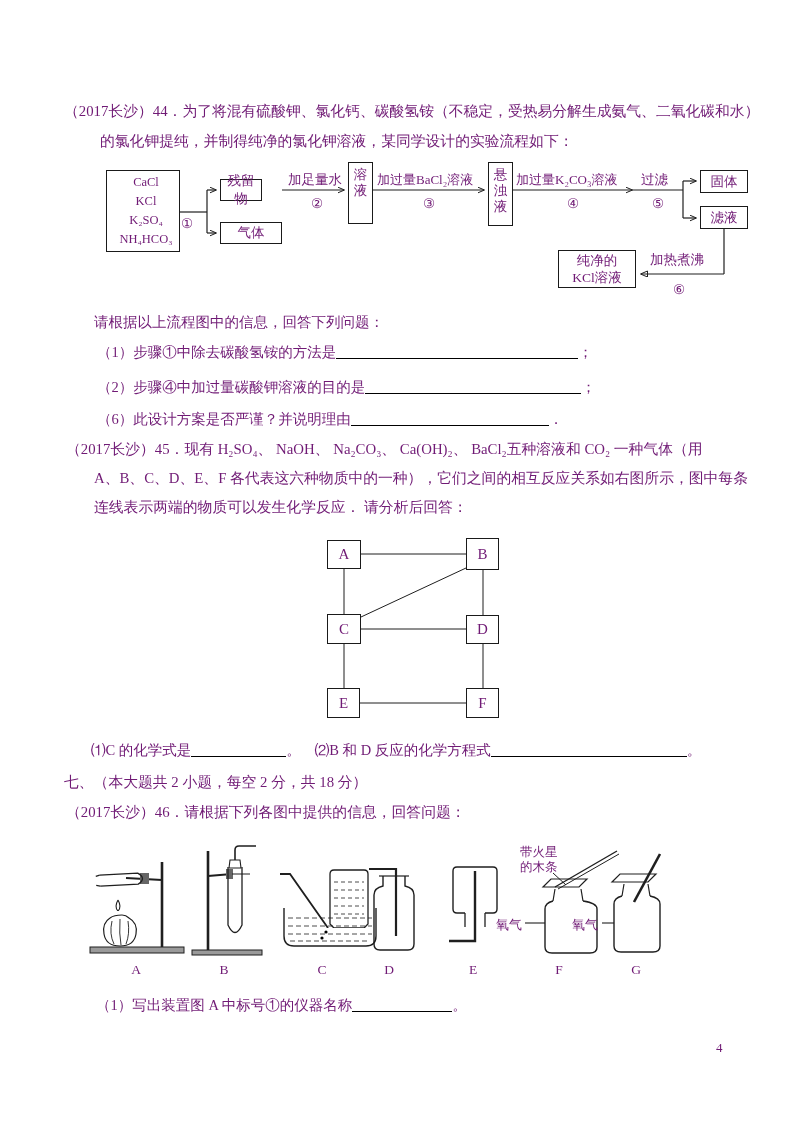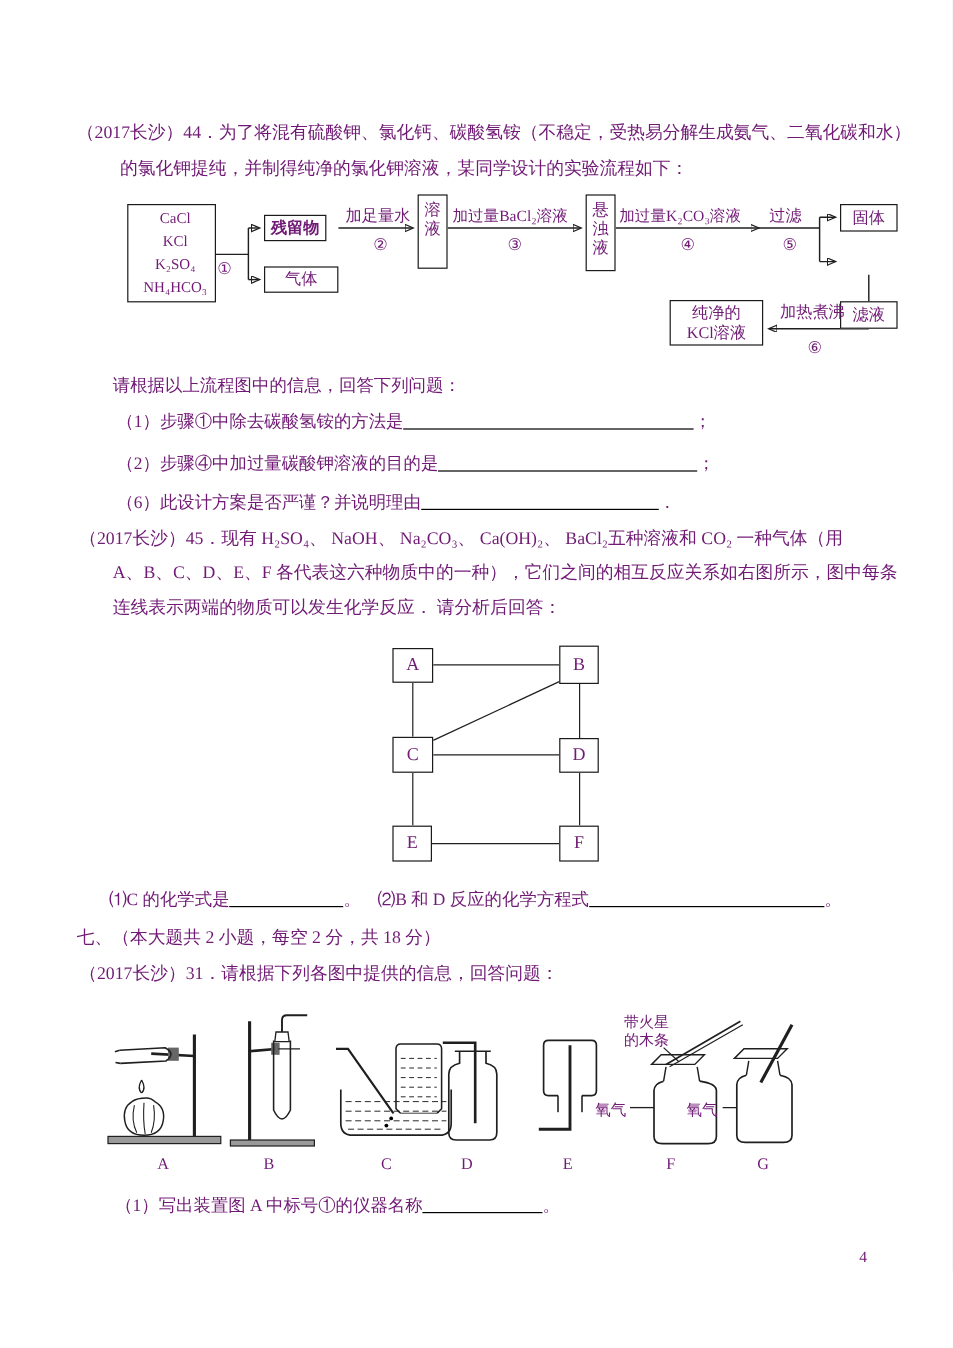--- a/index.html
+++ b/index.html
@@ -68,34 +68,34 @@
   <div class="t" style="left:64px;top:101px;">（2017长沙）44．为了将混有硫酸钾、氯化钙、碳酸氢铵（不稳定，受热易分解生成氨气、二氧化碳和水）</div>
   <div class="t" style="left:100px;top:131px;">的氯化钾提纯，并制得纯净的氯化钾溶液，某同学设计的实验流程如下：</div>
 
   <div class="fbox mixture" style="left:106px;top:170px;width:74px;height:82px;">
     <div>CaCl</div>
     <div>KCl</div>
     <div>K₂SO₄</div>
     <div>NH₄HCO₃</div>
   </div>
   <div class="flabel" style="left:181px;top:216px;">①</div>
-  <div class="fbox" style="left:220px;top:179px;width:52px;height:22px;font-weight:bold;">残留物</div>
+  <div class="fbox" style="left:220px;top:179px;width:42px;height:22px;">残留物</div>
   <div class="fbox" style="left:220px;top:222px;width:62px;height:22px;">气体</div>
   <div class="flabel" style="left:288px;top:172px;">加足量水</div>
   <div class="flabel" style="left:311px;top:196px;">②</div>
   <div class="fbox wrapbox" style="left:348px;top:162px;width:25px;height:62px;">溶液</div>
   <div class="flabel" style="left:377px;top:172px;font-size:13px;">加过量BaCl₂溶液</div>
   <div class="flabel" style="left:423px;top:196px;">③</div>
   <div class="fbox wrapbox" style="left:488px;top:162px;width:25px;height:64px;">悬浊液</div>
   <div class="flabel" style="left:516px;top:172px;font-size:13px;">加过量K₂CO₃溶液</div>
   <div class="flabel" style="left:567px;top:196px;">④</div>
   <div class="flabel" style="left:641px;top:172px;">过滤</div>
   <div class="flabel" style="left:652px;top:196px;">⑤</div>
   <div class="fbox" style="left:700px;top:170px;width:48px;height:23px;">固体</div>
-  <div class="fbox" style="left:700px;top:206px;width:48px;height:23px;margin-top:45px;">滤液</div>
+  <div class="fbox" style="left:700px;top:206px;width:48px;height:23px;">滤液</div>
   <div class="flabel" style="left:650px;top:252px;">加热煮沸</div>
   <div class="flabel" style="left:673px;top:282px;">⑥</div>
   <div class="fbox pure" style="left:558px;top:250px;width:78px;height:38px;">
     <div>纯净的</div>
     <div>KCl溶液</div>
   </div>
 
   <div class="qline" style="left:94px;top:312px;">请根据以上流程图中的信息，回答下列问题：</div>
   <div class="qline" style="left:97px;top:342px;"><span>（1）步骤①中除去碳酸氢铵的方法是</span><span class="blank" style="width:242px;"></span><span>；</span></div>
   <div class="qline" style="left:97px;top:377px;"><span>（2）步骤④中加过量碳酸钾溶液的目的是</span><span class="blank" style="width:216px;"></span><span>；</span></div>
@@ -109,21 +109,21 @@
   <div class="gbox" style="left:466px;top:538px;width:33px;height:32px;">B</div>
   <div class="gbox" style="left:327px;top:614px;width:34px;height:30px;">C</div>
   <div class="gbox" style="left:466px;top:615px;width:33px;height:29px;">D</div>
   <div class="gbox" style="left:327px;top:688px;width:33px;height:30px;">E</div>
   <div class="gbox" style="left:466px;top:688px;width:33px;height:30px;">F</div>
 
   <div class="qline" style="left:91px;top:740px;"><span>⑴C 的化学式是</span><span class="blank" style="width:95px;"></span><span>。</span><span style="display:inline-block;width:14px;"></span><span>⑵B 和 D 反应的化学方程式</span><span class="blank" style="width:196px;"></span><span>。</span></div>
 
   <div class="t" style="left:64px;top:772px;">七、（本大题共 2 小题，每空 2 分，共 18 分）</div>
 
-  <div class="t" style="left:66px;top:802px;">（2017长沙）31．请根据下列各图中提供的信息，回答问题：</div>
+  <div class="t" style="left:66px;top:802px;">（2017长沙）46．请根据下列各图中提供的信息，回答问题：</div>
 
   <svg class="appsvg" style="left:82px;top:850px;" width="110" height="107" viewBox="0 0 110 107">
     <rect x="8" y="97" width="94" height="6" fill="#9a9a9a" stroke="#1f1f1f" stroke-width="1"></rect>
     <line x1="80" y1="12" x2="80" y2="97" stroke-width="2.6"></line>
     <line x1="80" y1="30" x2="44" y2="28" stroke-width="2.2"></line>
     <rect x="58" y="23" width="9" height="11" fill="#666" stroke="none"></rect>
     <g transform="rotate(-3 40 30)" stroke-width="1.3">
       <path d="M18,24 H56 Q65,29.5 56,35 H18"></path>
       <line x1="18" y1="24" x2="14" y2="25"></line>
       <line x1="18" y1="35" x2="14" y2="34"></line>

